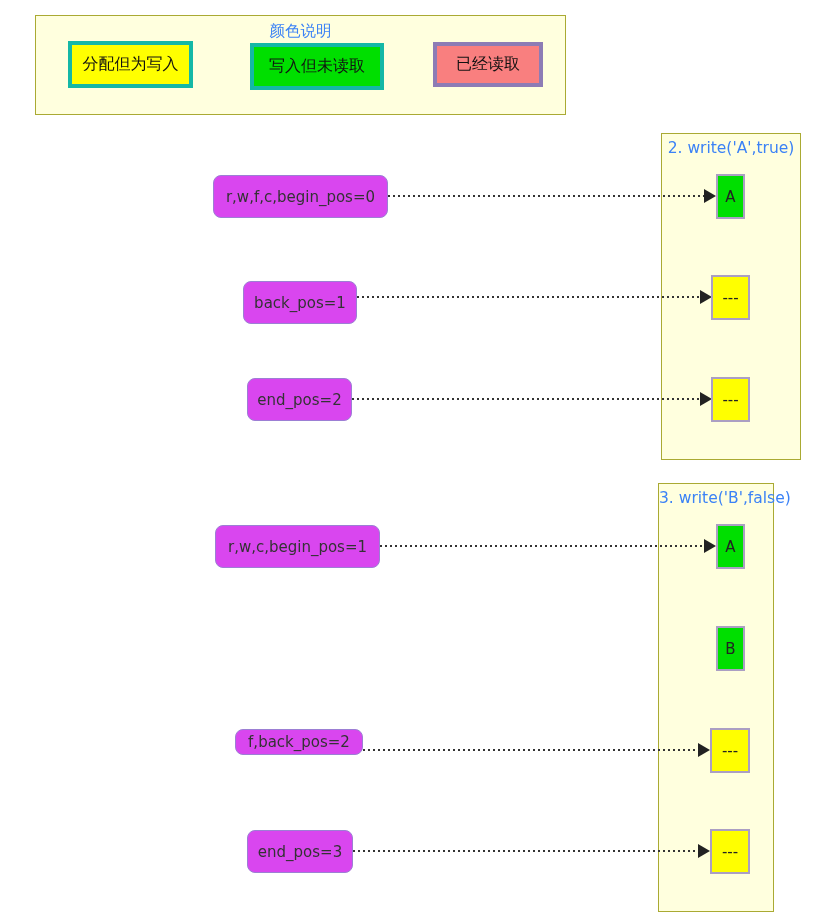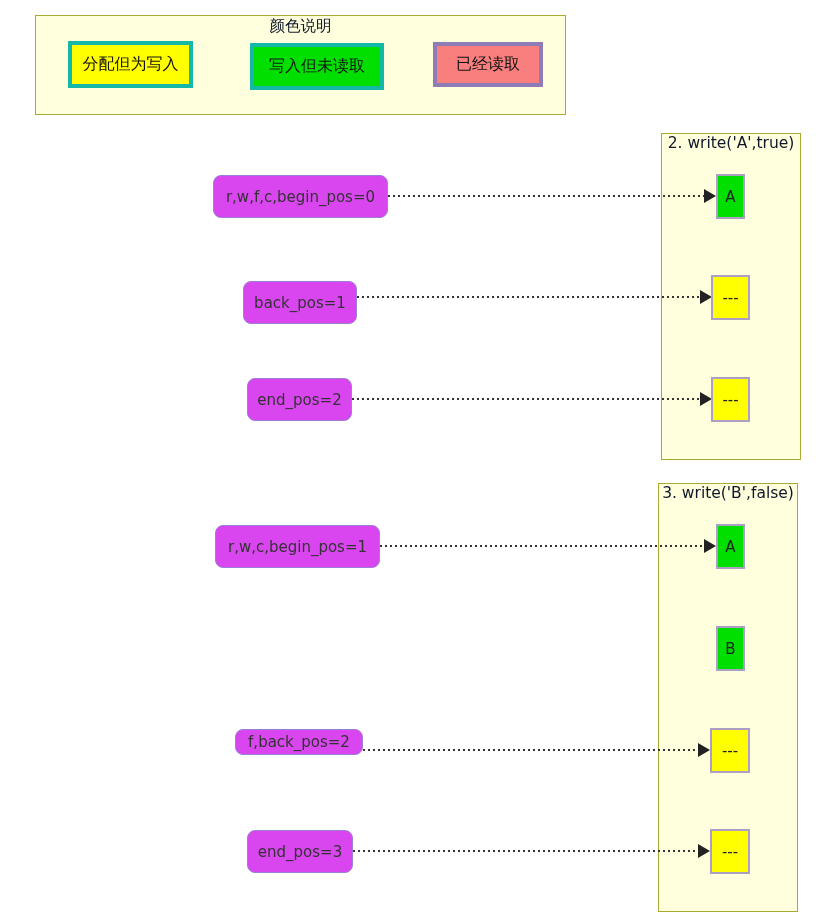--- a/index.html
+++ b/index.html
@@ -15,21 +15,22 @@
   .panel{
     position:absolute;
     background:#ffffde;
     border:1px solid #aaaa33;
     box-sizing:border-box;
   }
   .panel-title{
     width:100%;
     text-align:center;
     font-size:15.5px;
-    color:#0f172a;
+    padding-top:5px;
+    color:#3b82f6;
     white-space:nowrap;
   }
   
   .legend-item{
     position:absolute;
     display:flex;align-items:center;justify-content:center;
     border:4px solid #14b8a6;
     box-sizing:border-box;
     font-size:16px;color:#111111;
     white-space:nowrap;
@@ -99,21 +100,21 @@
       <span class="head"></span>
     </div>
   <div class="arrow" style="left:352px;top:398px;width:349px;">
       <span class="head"></span>
     </div>
 
   <div class="cell state-written" style="left:716px;top:174px;width:29px;height:45px;" data-bind="sections.0.cells.0.text" data-bind-class="state-:sections.0.cells.0.state">A</div>
   <div class="cell state-allocated" style="left:711px;top:275px;width:39px;height:45px;" data-bind="sections.0.cells.1.text" data-bind-class="state-:sections.0.cells.1.state">---</div>
   <div class="cell state-allocated" style="left:711px;top:377px;width:39px;height:45px;" data-bind="sections.0.cells.2.text" data-bind-class="state-:sections.0.cells.2.state">---</div>
 
-  <div class="panel" style="left:658px;top:483px;width:140px;height:429px;">
+  <div class="panel" style="left:658px;top:483px;width:116px;height:429px;">
     <div class="panel-title" data-bind="sections.1.title">3. write('B',false)</div>
   </div>
 
   <div class="label-node" style="left:215px;top:525px;width:165px;height:43px;" data-bind="sections.1.labels.0.text">r,w,c,begin_pos=1</div>
   <div class="label-node" style="left:235px;top:729px;width:128px;height:26px;" data-bind="sections.1.labels.1.text">f,back_pos=2</div>
   <div class="label-node" style="left:247px;top:830px;width:106px;height:43px;" data-bind="sections.1.labels.2.text">end_pos=3</div>
 
   <div class="arrow" style="left:380px;top:545px;width:325px;">
       <span class="head"></span>
     </div>

